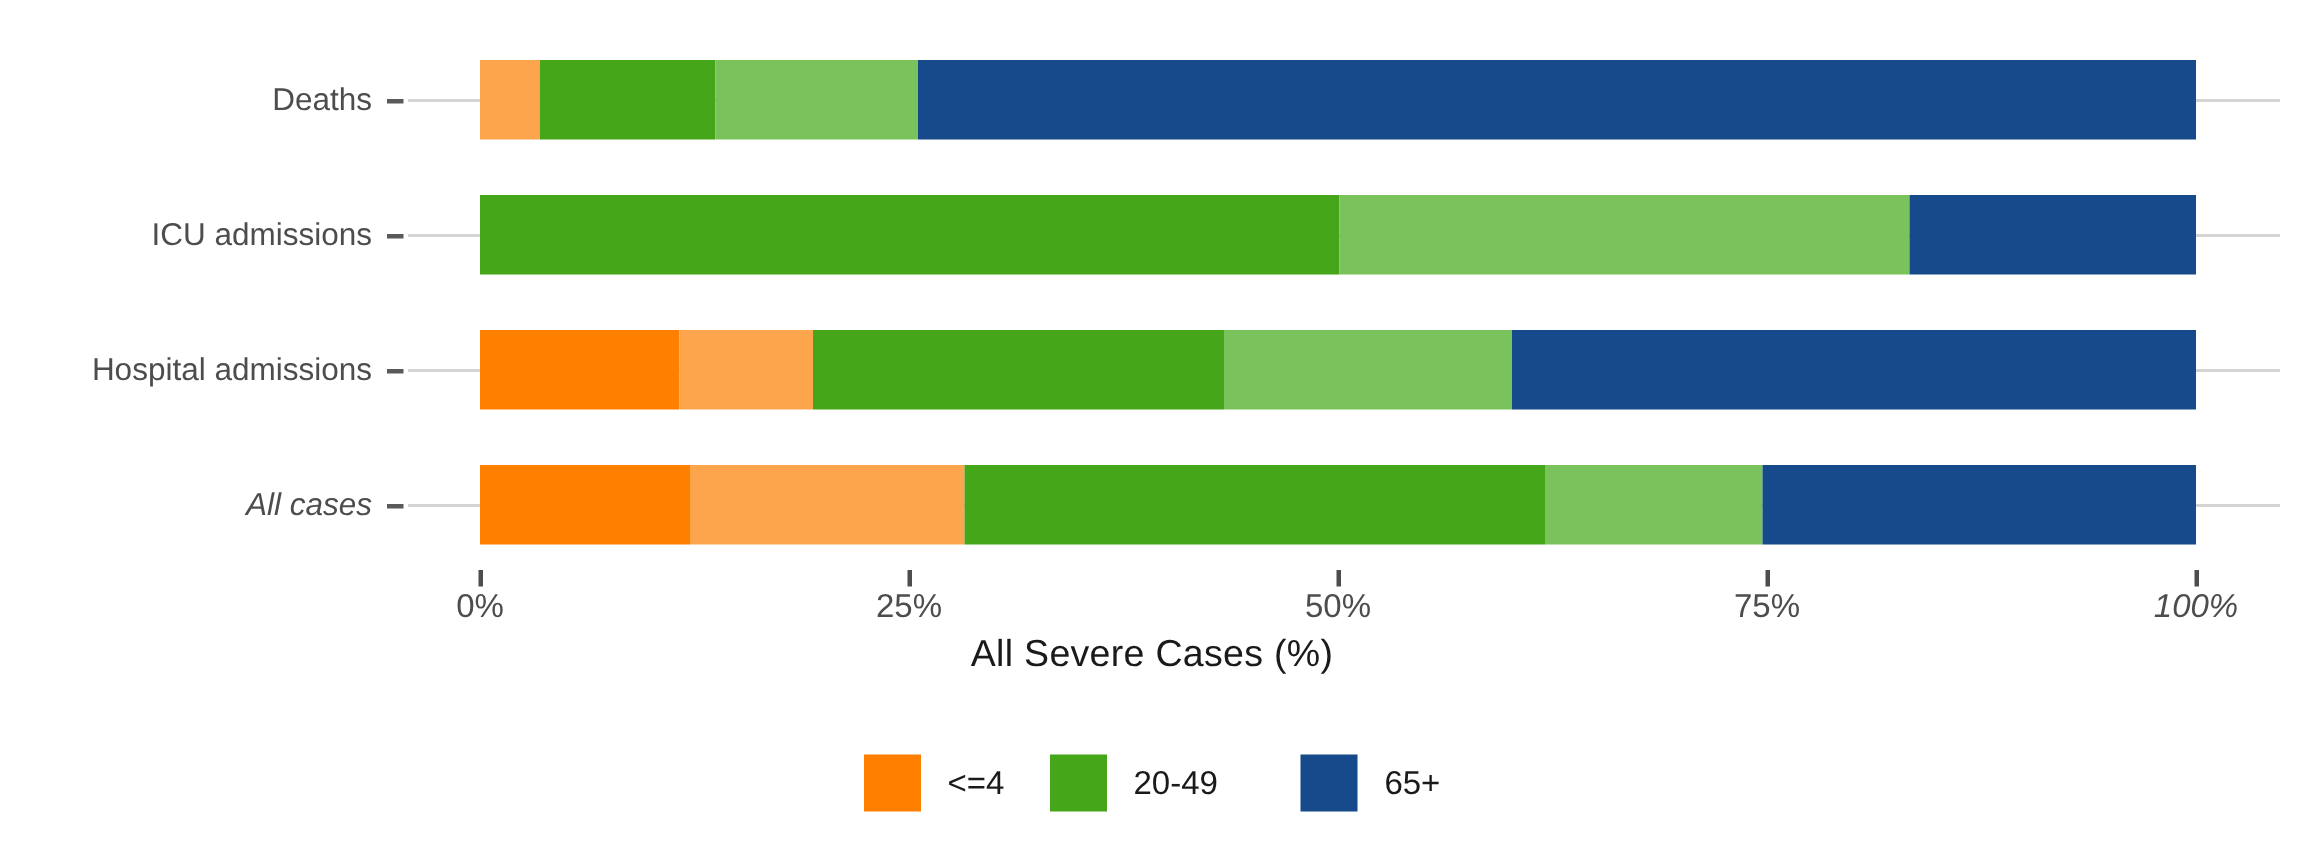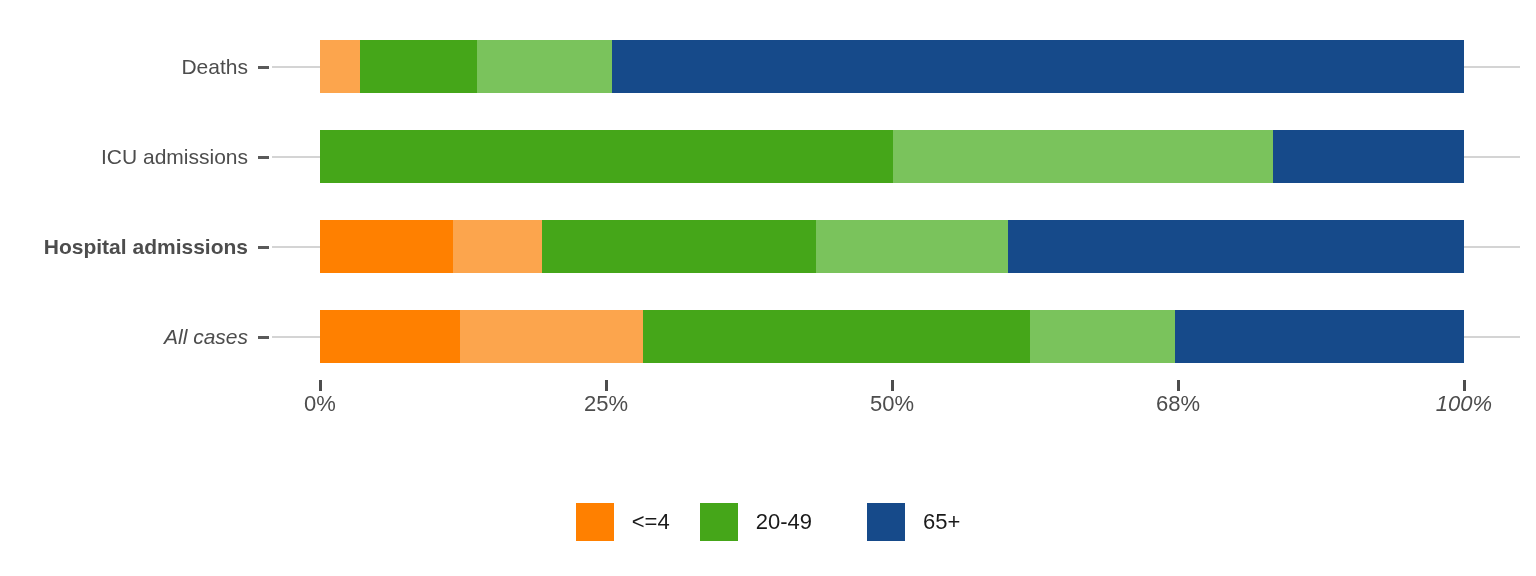--- a/index.html
+++ b/index.html
@@ -124,21 +124,21 @@
 
 <div id="chart-root">
 
   <div id="y-axis">
       <div class="y-label" style="top: 55.5px;">Deaths</div>
       <div class="y-tickmark" style="left: 258px; top: 65.5px;"></div>
       <div class="y-gridline" style="left: 272px; top: 65.5px; width: 1248px;"></div>
       <div class="y-label" style="top: 145.5px;">ICU admissions</div>
       <div class="y-tickmark" style="left: 258px; top: 155.5px;"></div>
       <div class="y-gridline" style="left: 272px; top: 155.5px; width: 1248px;"></div>
-      <div class="y-label" style="top: 235.5px; font-weight: bold;">Hospital admissions</div>
+      <div class="y-label" style="top: 235.5px;">Hospital admissions</div>
       <div class="y-tickmark" style="left: 258px; top: 245.5px;"></div>
       <div class="y-gridline" style="left: 272px; top: 245.5px; width: 1248px;"></div>
       <div class="y-label" style="top: 325.5px; font-style: italic;">All cases</div>
       <div class="y-tickmark" style="left: 258px; top: 335.5px;"></div>
       <div class="y-gridline" style="left: 272px; top: 335.5px; width: 1248px;"></div>
     </div>
 
   <div class="plot-area" id="plot-area">
       <div class="bar-row" style="top: 40px; width: 1144px;">
         <div class="seg" title="Deaths · 05-17 · 3.5%" style="left: 0px; width: 40.04px; background: rgb(252, 165, 77);"></div>
@@ -168,25 +168,26 @@
     </div>
 
   <div id="x-axis">
       <div class="x-tick" style="left: 319px; top: 380px;"></div>
       <div class="x-tick-label" style="left: 260px; top: 393px;">0%</div>
       <div class="x-tick" style="left: 605px; top: 380px;"></div>
       <div class="x-tick-label" style="left: 546px; top: 393px;">25%</div>
       <div class="x-tick" style="left: 891px; top: 380px;"></div>
       <div class="x-tick-label" style="left: 832px; top: 393px;">50%</div>
       <div class="x-tick" style="left: 1177px; top: 380px;"></div>
-      <div class="x-tick-label" style="left: 1118px; top: 393px;">68%</div>
+      <div class="x-tick-label" style="left: 1118px; top: 393px;">75%</div>
       <div class="x-tick" style="left: 1463px; top: 380px;"></div>
       <div class="x-tick-label" style="left: 1404px; top: 393px; font-style: italic;">100%</div>
     </div>
 
+  <div class="x-axis-title">All Severe Cases (%)</div>
 
   <div class="legend" id="legend">
       <div class="legend-item">
         <span class="legend-swatch" style="background: rgb(255, 128, 0);"></span>
         <span class="legend-label">&lt;=4</span>
       </div>
       <div class="legend-item">
         <span class="legend-swatch" style="background: rgb(69, 166, 25);"></span>
         <span class="legend-label">20-49</span>
       </div>

